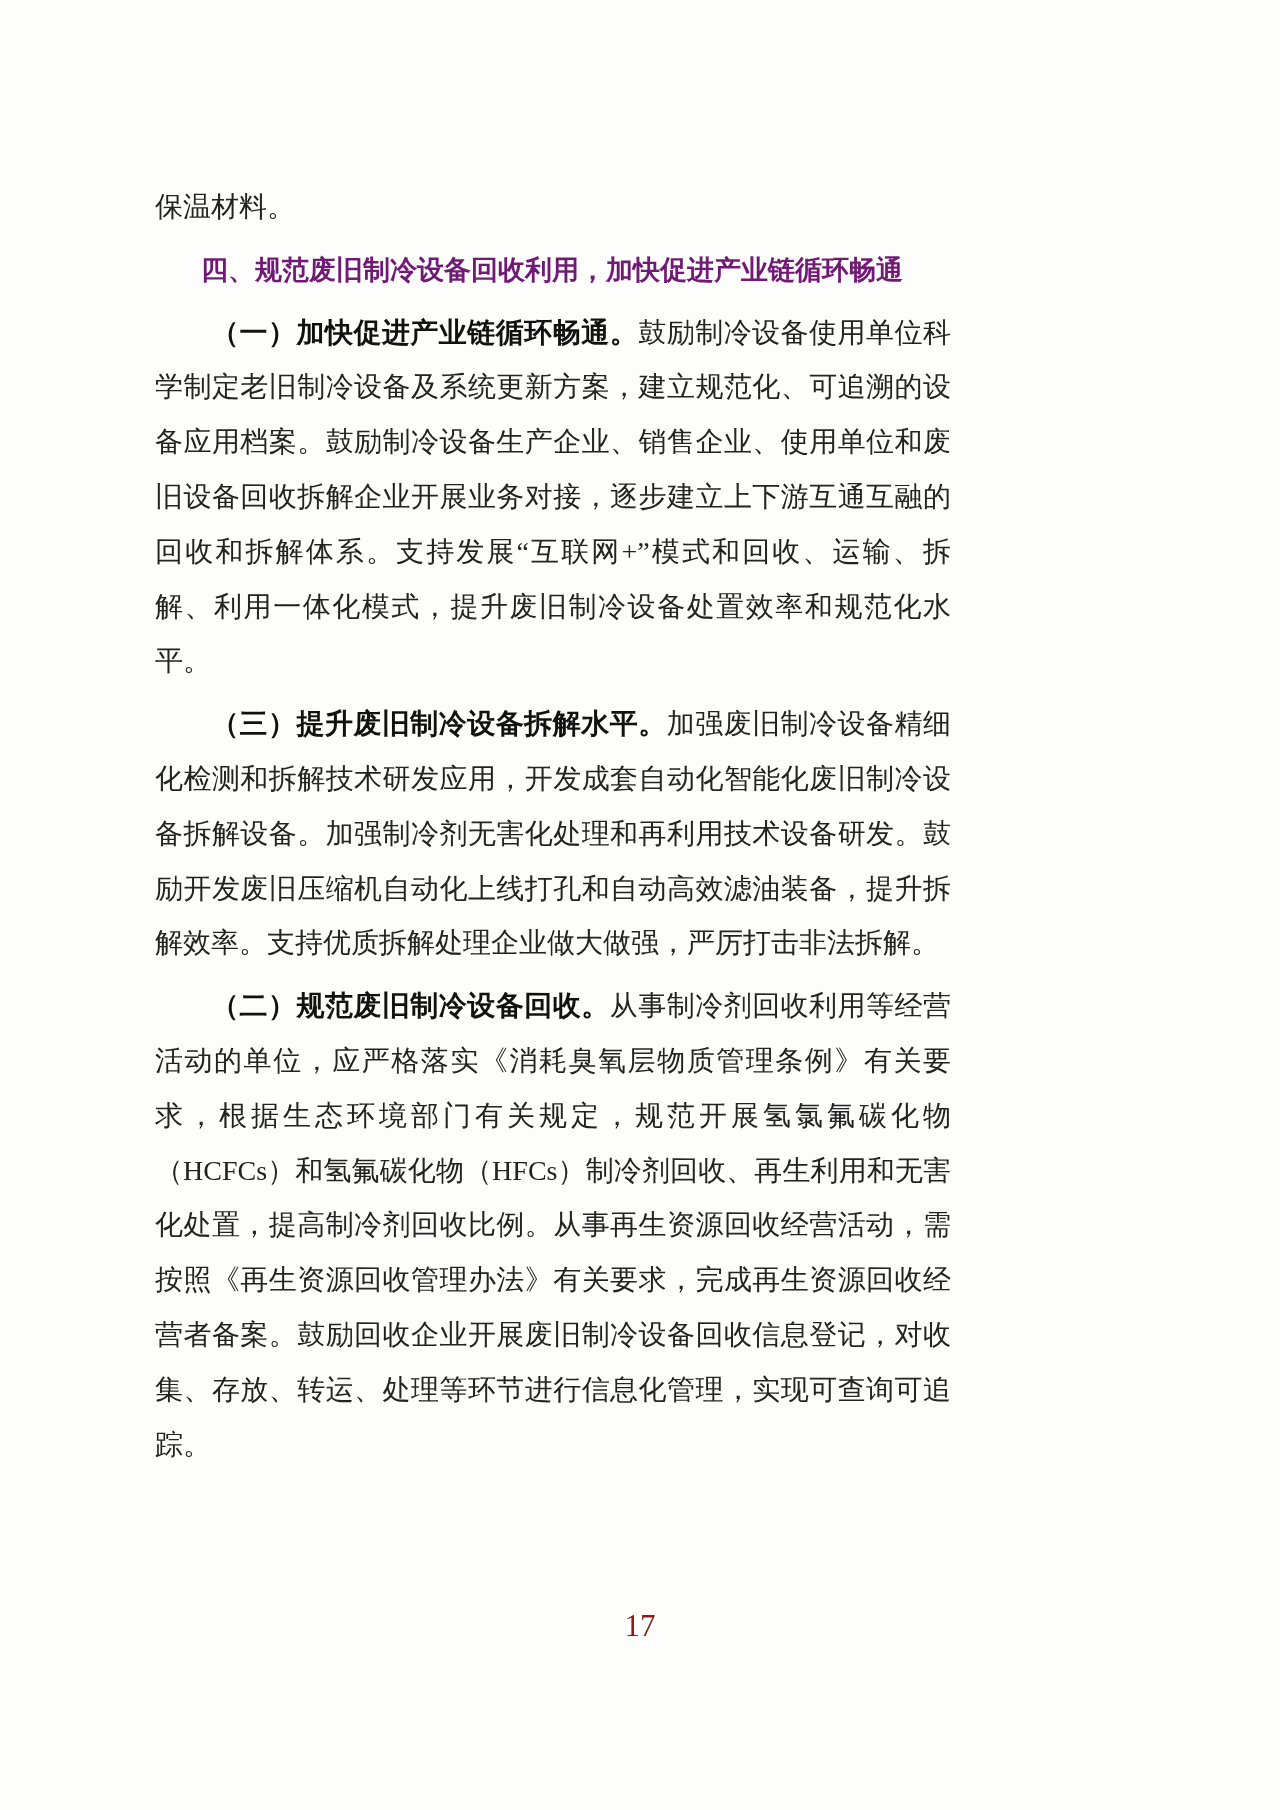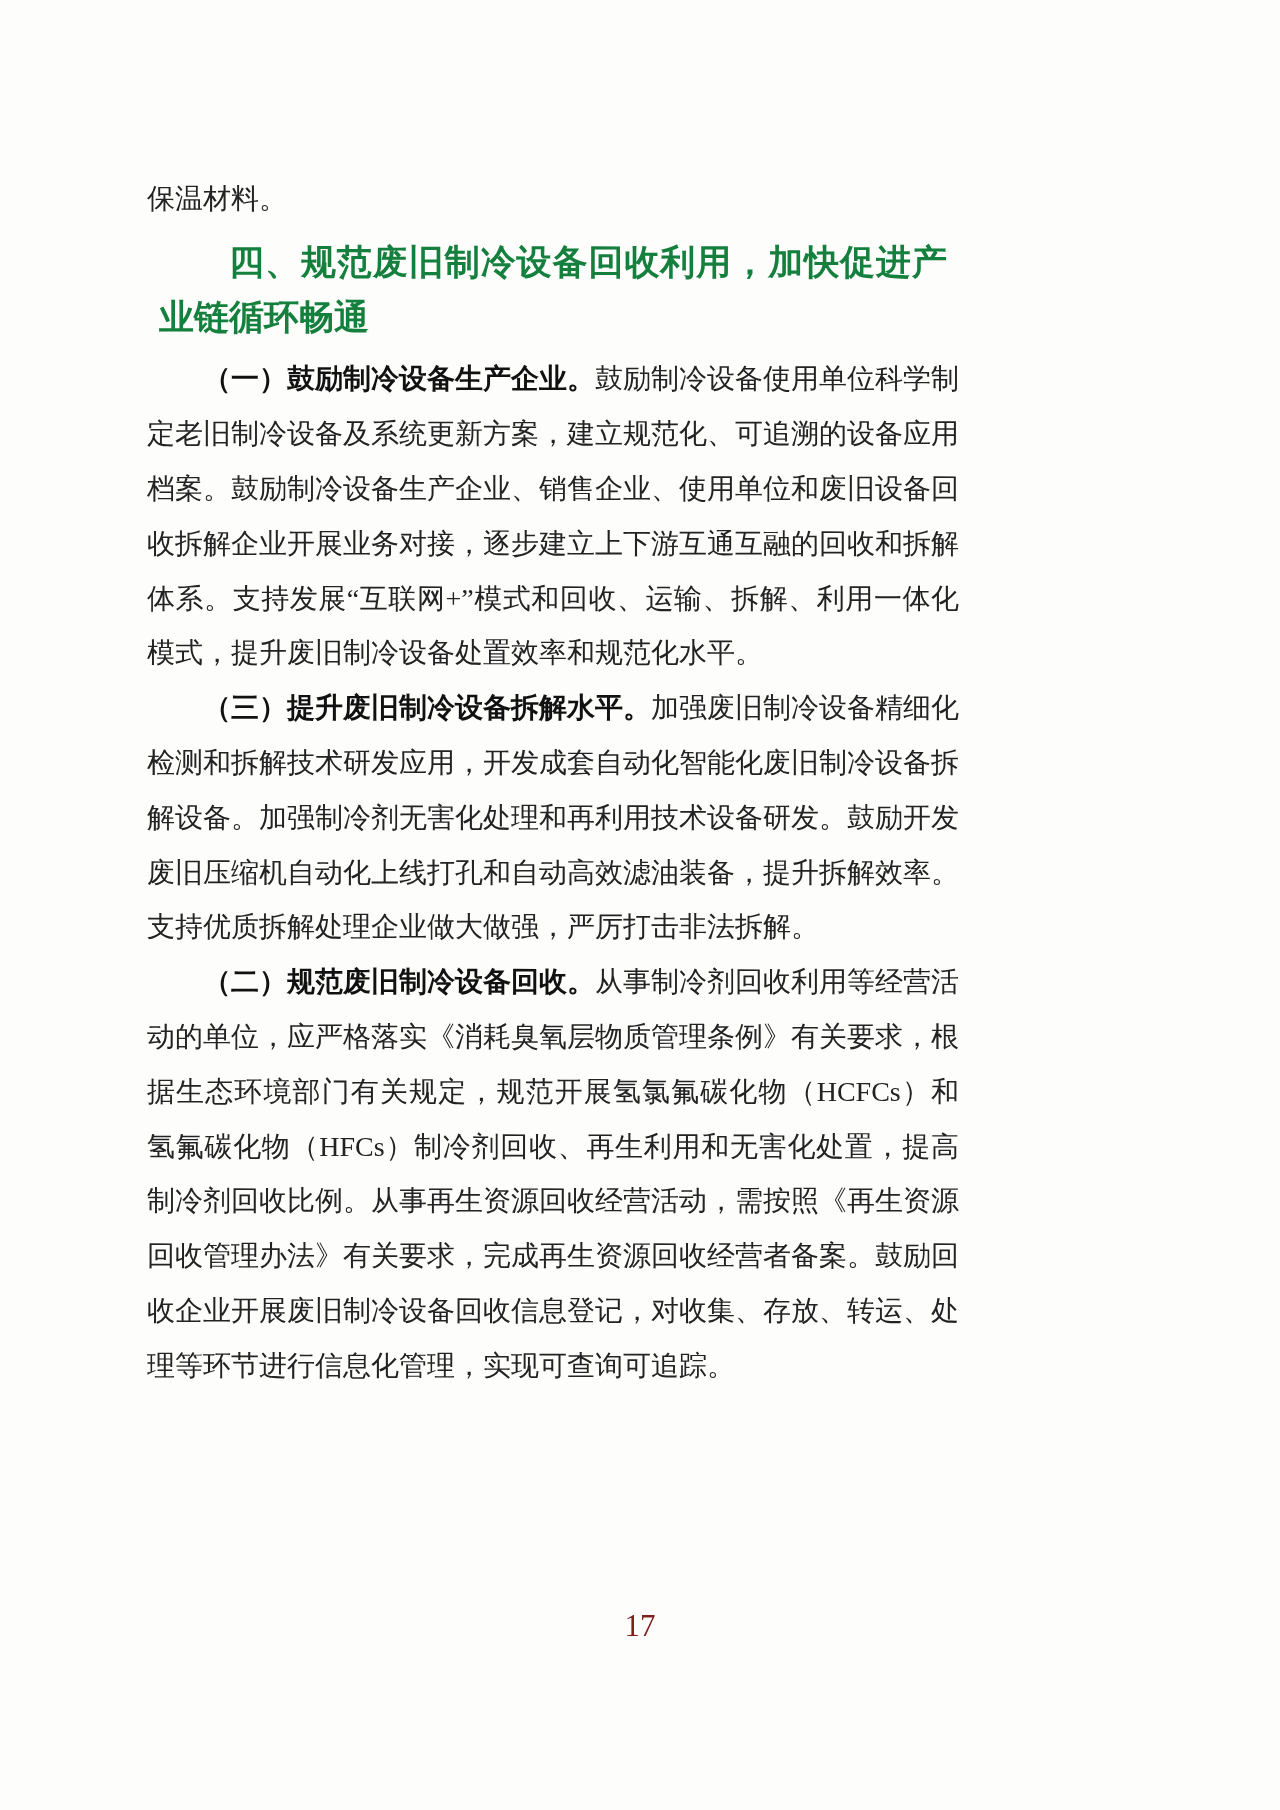--- a/index.html
+++ b/index.html
@@ -20,35 +20,35 @@
     position: absolute;
     left: 147px;
     top: 172px;
     width: 812px;
     font-size: 28px;
     line-height: 54.8px;
     text-align: justify;
     text-justify: inter-ideograph;
   }
   .content p {
-    margin: 0;
+    margin: 8px;
     padding: 0;
     text-indent: 2em;
   }
   .content p.continuation {
     text-indent: 0;
   }
   .section-heading {
-    margin: 8px 12px;
+    margin: 8px 0;
     text-indent: 2em;
     font-family: "Liberation Sans", sans-serif;
     font-weight: bold;
-    font-size: 35px;
+    font-size: 27px;
     line-height: 54.8px;
-    color: #15803d;
+    color: #701a75;
     letter-spacing: 0;
   }
   .para-lead {
     font-weight: bold;
     color: #111111;
   }
   .page-number {
     position: absolute;
     left: 0;
     top: 1606px;
@@ -63,21 +63,21 @@
 </head>
 <body>
 
 <div class="page">
   <div class="content">
 
     <p class="continuation">保温材料。</p>
 
     <h2 class="section-heading">四、规范废旧制冷设备回收利用，加快促进产业链循环畅通</h2>
 
-    <p><span class="para-lead">（一）鼓励制冷设备生产企业。</span><span>鼓励制冷设备使用单位科学制定老旧制冷设备及系统更新方案，建立规范化、可追溯的设备应用档案。鼓励制冷设备生产企业、销售企业、使用单位和废旧设备回收拆解企业开展业务对接，逐步建立上下游互通互融的回收和拆解体系。支持发展“互联网+”模式和回收、运输、拆解、利用一体化模式，提升废旧制冷设备处置效率和规范化水平。</span></p>
+    <p><span class="para-lead">（一）加快促进产业链循环畅通。</span><span>鼓励制冷设备使用单位科学制定老旧制冷设备及系统更新方案，建立规范化、可追溯的设备应用档案。鼓励制冷设备生产企业、销售企业、使用单位和废旧设备回收拆解企业开展业务对接，逐步建立上下游互通互融的回收和拆解体系。支持发展“互联网+”模式和回收、运输、拆解、利用一体化模式，提升废旧制冷设备处置效率和规范化水平。</span></p>
 
     <p><span class="para-lead">（三）提升废旧制冷设备拆解水平。</span><span>加强废旧制冷设备精细化检测和拆解技术研发应用，开发成套自动化智能化废旧制冷设备拆解设备。加强制冷剂无害化处理和再利用技术设备研发。鼓励开发废旧压缩机自动化上线打孔和自动高效滤油装备，提升拆解效率。支持优质拆解处理企业做大做强，严厉打击非法拆解。</span></p>
 
     <p><span class="para-lead">（二）规范废旧制冷设备回收。</span><span>从事制冷剂回收利用等经营活动的单位，应严格落实《消耗臭氧层物质管理条例》有关要求，根据生态环境部门有关规定，规范开展氢氯氟碳化物（HCFCs）和氢氟碳化物（HFCs）制冷剂回收、再生利用和无害化处置，提高制冷剂回收比例。从事再生资源回收经营活动，需按照《再生资源回收管理办法》有关要求，完成再生资源回收经营者备案。鼓励回收企业开展废旧制冷设备回收信息登记，对收集、存放、转运、处理等环节进行信息化管理，实现可查询可追踪。</span></p>
 
   </div>
 
   <div class="page-number">17</div>
 </div>
 

